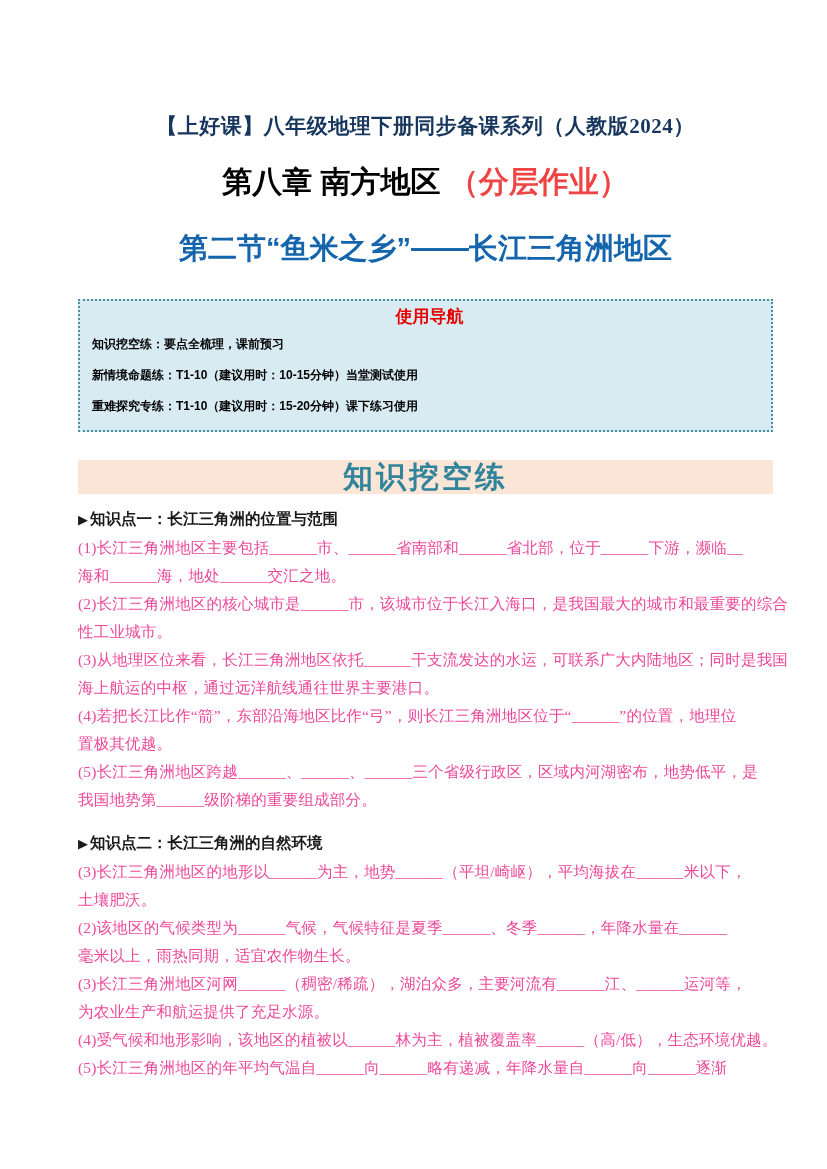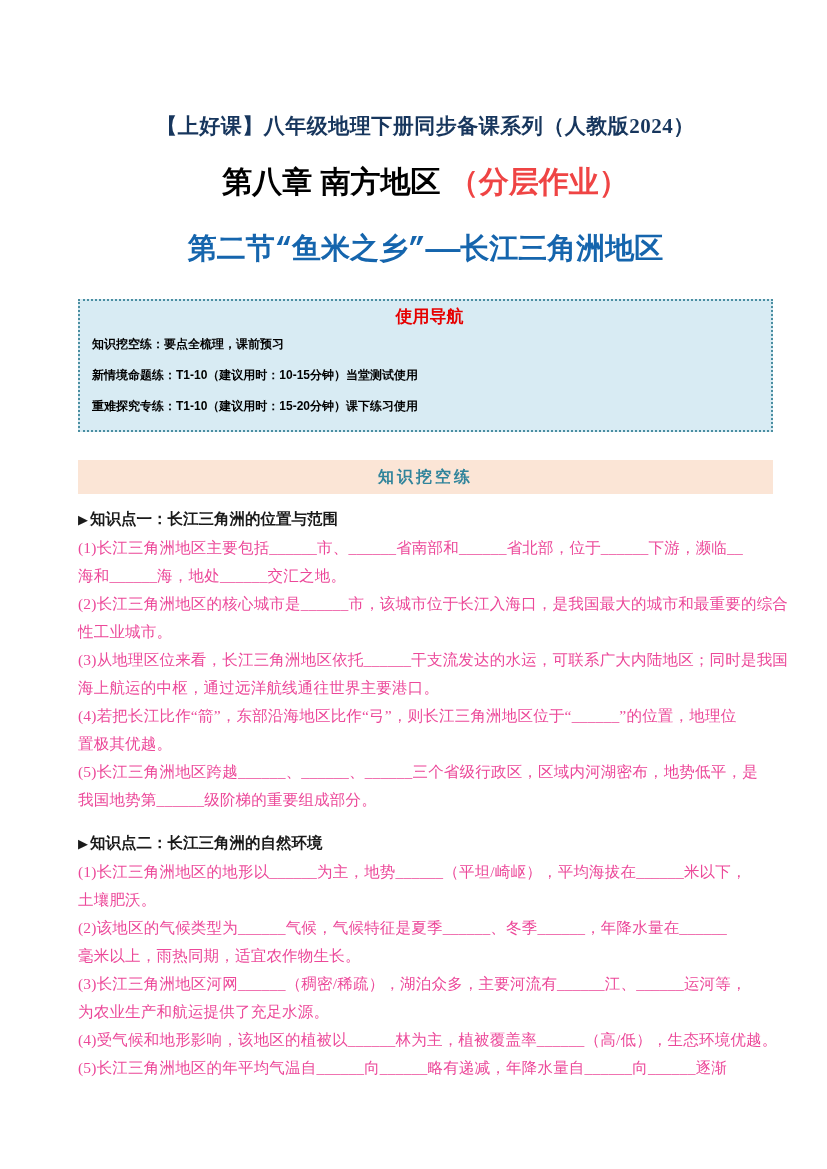--- a/index.html
+++ b/index.html
@@ -32,21 +32,21 @@
     color: #000000;
     font-family: "Liberation Sans", "DejaVu Sans", sans-serif;
   }
   .chapter-sub { color: #ef4444; }
   .section-title {
     margin: 26px 0 0 0;
     text-align: center;
     font-size: 29px;
     font-weight: bold;
     color: #1565ad;
-    font-family: Liberation Mono, monospace;
+    font-family: Liberation Sans, sans-serif;
   }
 
   .nav-box {
     margin-top: 30px;
     background: #d8ebf3;
     border: 2px dotted #4a8ea1;
     padding: 4px 4px 8px 12px;
     box-sizing: border-box;
   }
   .nav-title {
@@ -65,21 +65,21 @@
     font-family: "Liberation Sans", "DejaVu Sans", sans-serif;
     white-space: nowrap;
   }
 
   .banner {
     margin-top: 28px;
     height: 34px;
     line-height: 34px;
     background: #fbe5d6;
     text-align: center;
-    font-size: 16px;
+    font-size: 30px;
     font-weight: bold;
     color: #31849b;
     letter-spacing: 3px;
     font-family: "Liberation Serif", "DejaVu Serif", serif;
   }
 
   .kp-heading {
     margin-top: 11px;
     font-size: 15.5px;
     font-weight: bold;
@@ -132,21 +132,21 @@
           <div class="body-line">(4)若把长江比作“箭”，东部沿海地区比作“弓”，则长江三角洲地区位于“______”的位置，地理位</div>
           <div class="body-line">置极其优越。</div>
           <div class="body-line">(5)长江三角洲地区跨越______、______、______三个省级行政区，区域内河湖密布，地势低平，是</div>
           <div class="body-line">我国地势第______级阶梯的重要组成部分。</div>
         </div>
     </div>
 
     <div class="kp kp-2">
       <div class="kp-heading"><span class="kp-marker">▶</span><span>知识点二：长江三角洲的自然环境</span></div>
       <div class="kp-body">
-          <div class="body-line">(1)长江三角洲地区的地形以______为主，地势______（平坦/崎岖），平均海拔在______米以下，</div>
+          <div class="body-line">(3)长江三角洲地区的地形以______为主，地势______（平坦/崎岖），平均海拔在______米以下，</div>
           <div class="body-line">土壤肥沃。</div>
           <div class="body-line">(2)该地区的气候类型为______气候，气候特征是夏季______、冬季______，年降水量在______</div>
           <div class="body-line">毫米以上，雨热同期，适宜农作物生长。</div>
           <div class="body-line">(3)长江三角洲地区河网______（稠密/稀疏），湖泊众多，主要河流有______江、______运河等，</div>
           <div class="body-line">为农业生产和航运提供了充足水源。</div>
           <div class="body-line">(4)受气候和地形影响，该地区的植被以______林为主，植被覆盖率______（高/低），生态环境优越。</div>
           <div class="body-line">(5)长江三角洲地区的年平均气温自______向______略有递减，年降水量自______向______逐渐</div>
         </div>
     </div>
 

